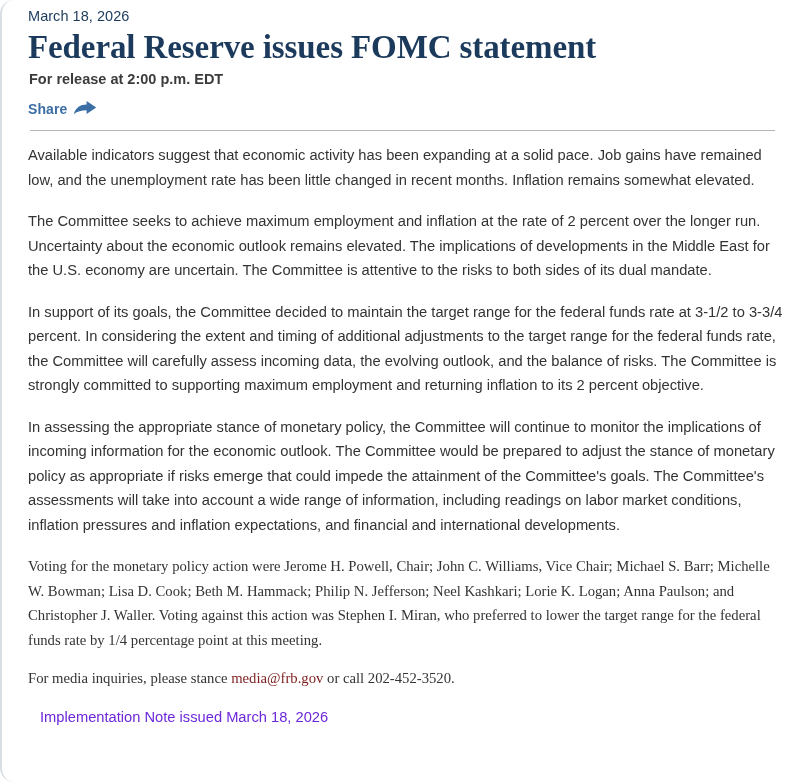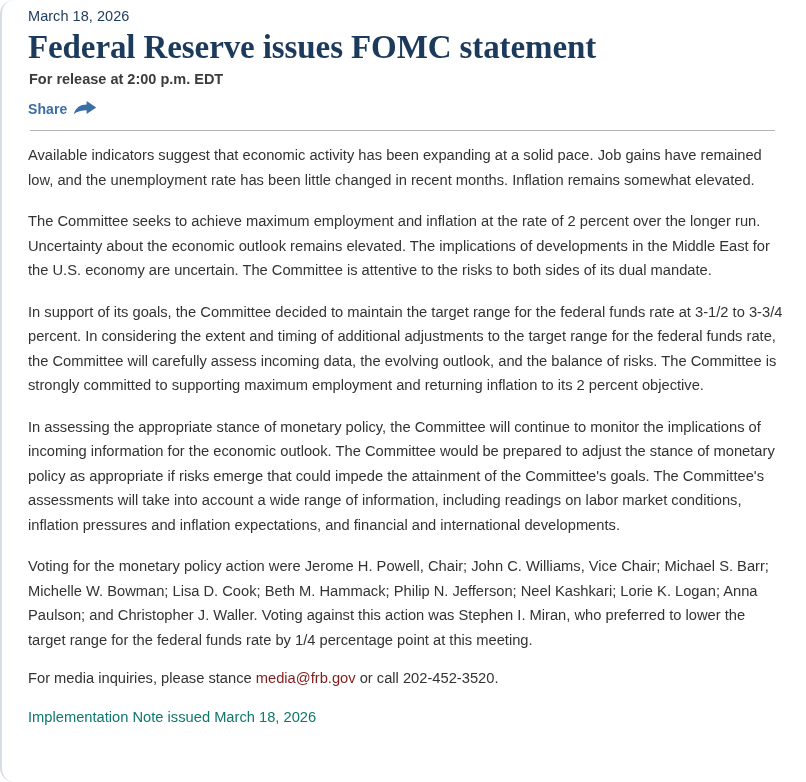--- a/index.html
+++ b/index.html
@@ -88,35 +88,37 @@
     font-size: 14.7px;
     line-height: 24.5px;
     color: #333333;
     margin: 0 0 17px 0;
     text-align: left;
     max-width: 756px;
   }
 
   .body-copy p.tight {
     margin-bottom: 14px;
+    font-family: Liberation Serif, serif;
   }
 
   a.link {
     color: #7f1d1d;
     text-decoration: none;
   }
 
   .impl-note {
     font-family: "Liberation Sans", sans-serif;
     font-size: 14.7px;
     line-height: 24.5px;
     margin: 0;
   }
   .impl-note a.link {
-    color: #0f766e;
+    color: #6d28d9;
+    margin-left: 12px;
   }
 </style>
 </head>
 <body>
 
 <div class="page">
   <div class="content">
 
     <div class="release-date">March 18, 2026</div>
 

